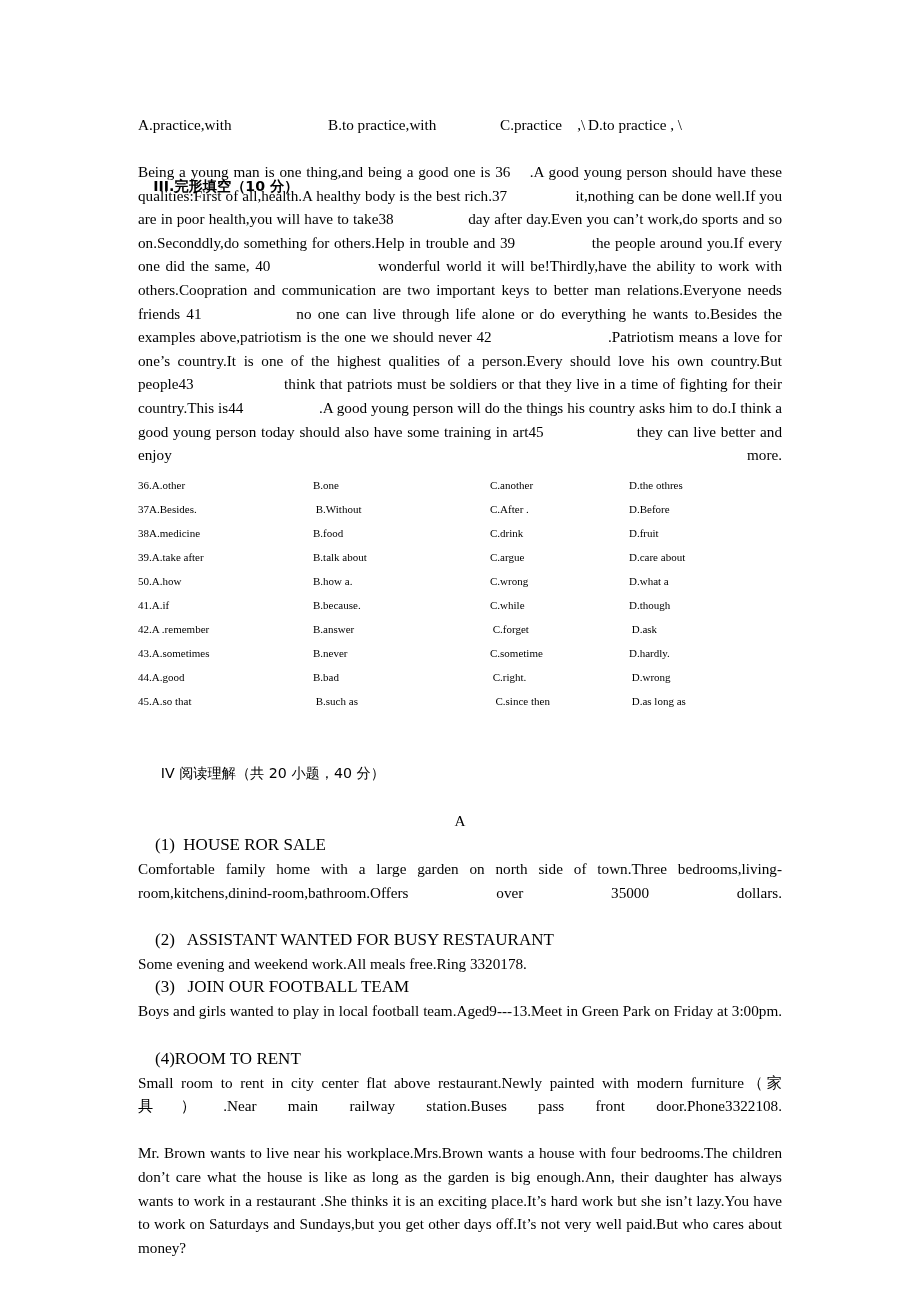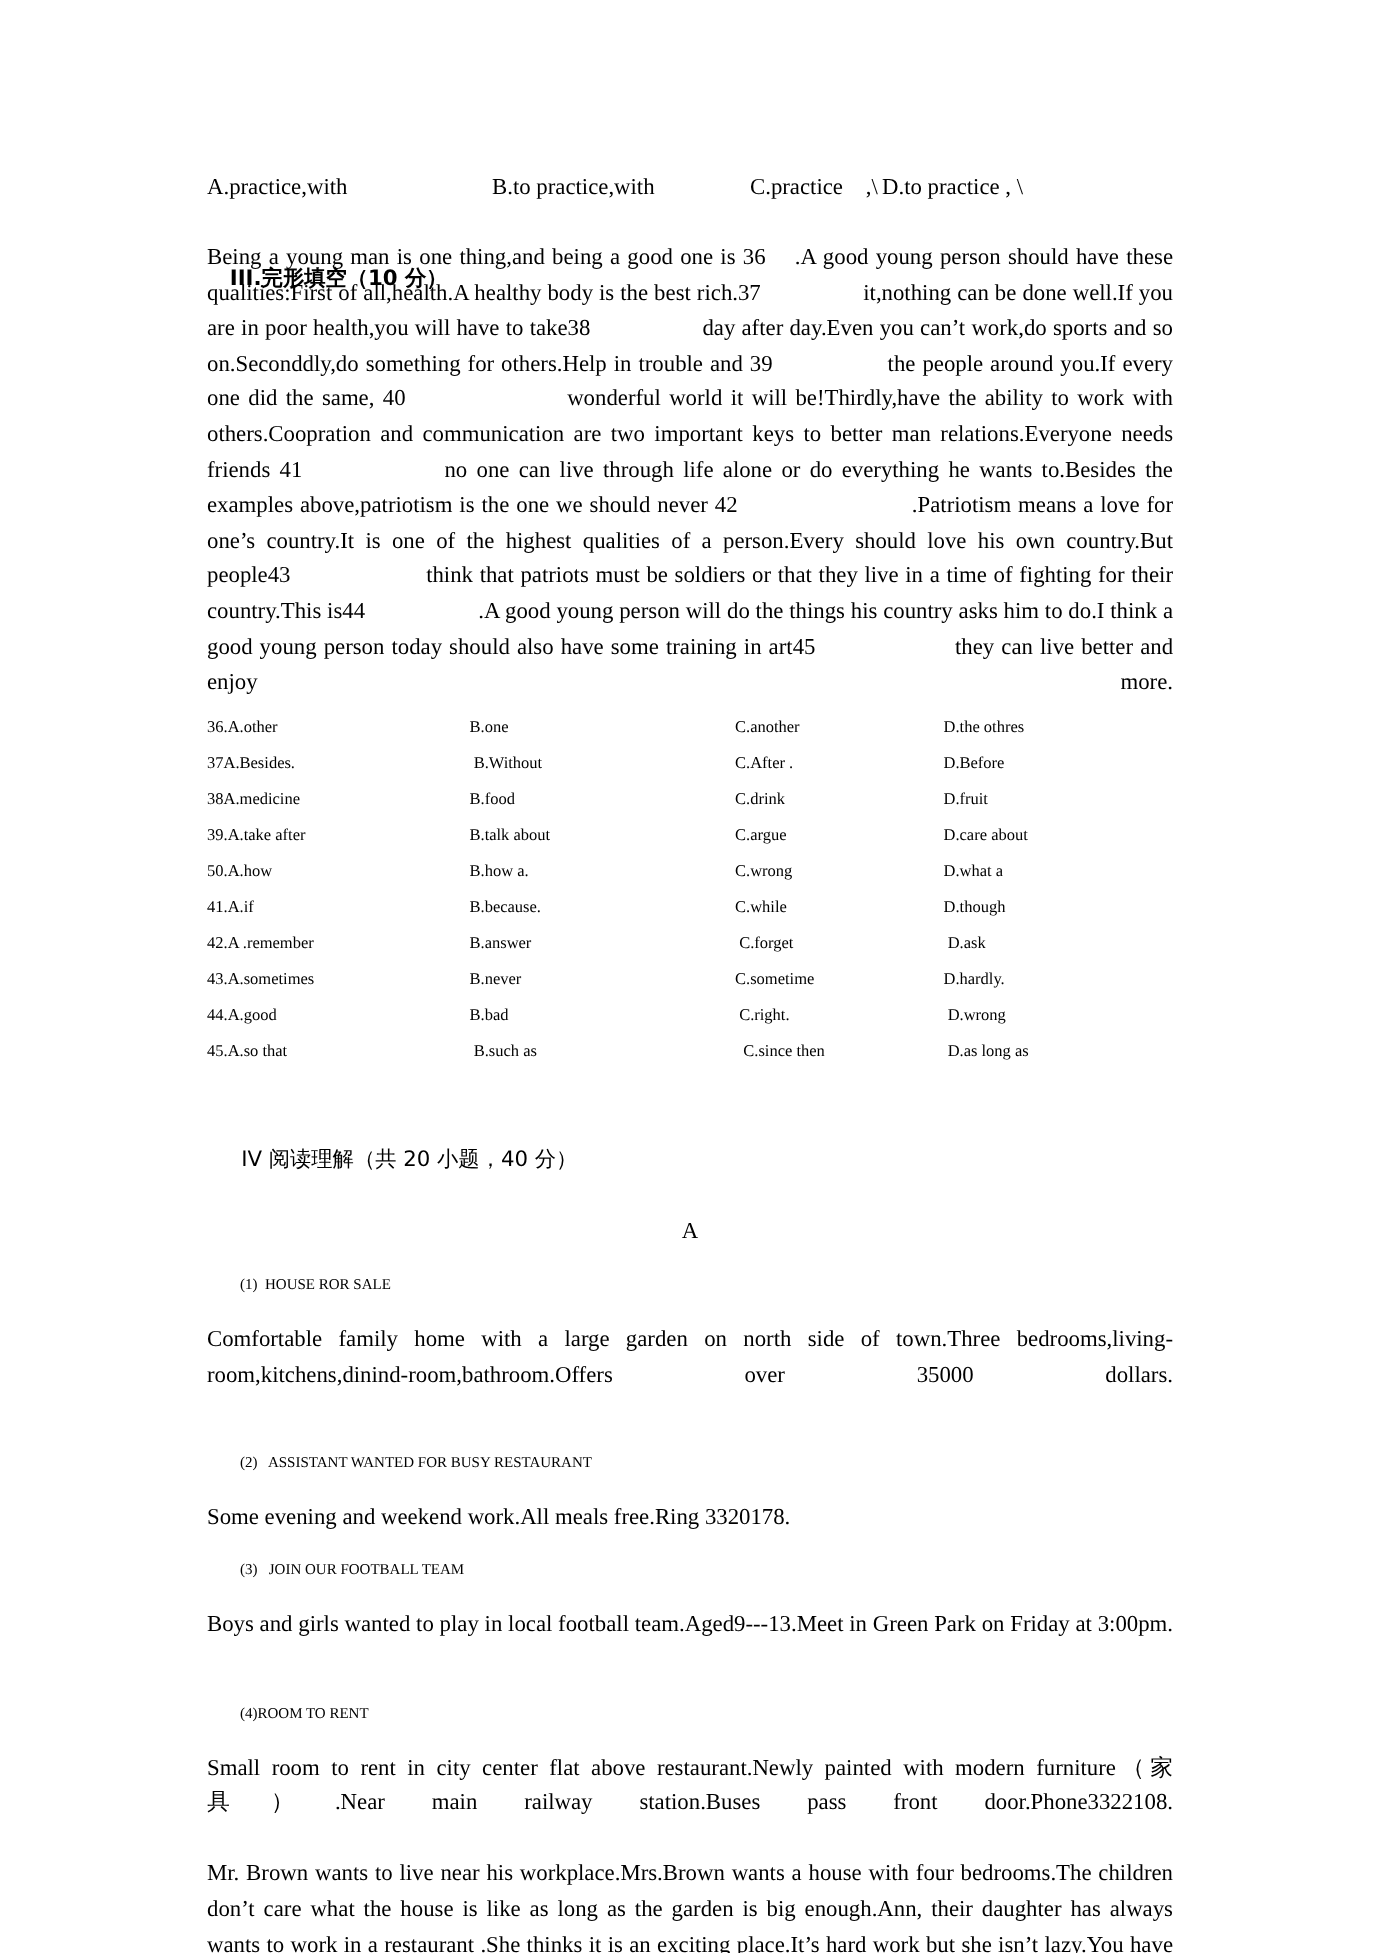--- a/index.html
+++ b/index.html
@@ -95,24 +95,24 @@
 
   
   .reading { position: absolute; left: 0; top: 737px; width: 644px; }
   .center-a {
     text-align: center;
     font-size: 15.2px;
     line-height: 24px;
     margin: 0;
   }
   .ad-title {
-    font-size: 10px;
+    font-size: 17px;
     line-height: 24px;
     white-space: pre;
-    margin: 12px;
+    margin: 0;
   }
 </style>
 </head>
 <body>
 
 <div class="page">
 
   <div class="opt-row-top">
     <span style="left: 0px;">A.practice,with</span>
     <span style="left: 190px;">B.to practice,with</span>

